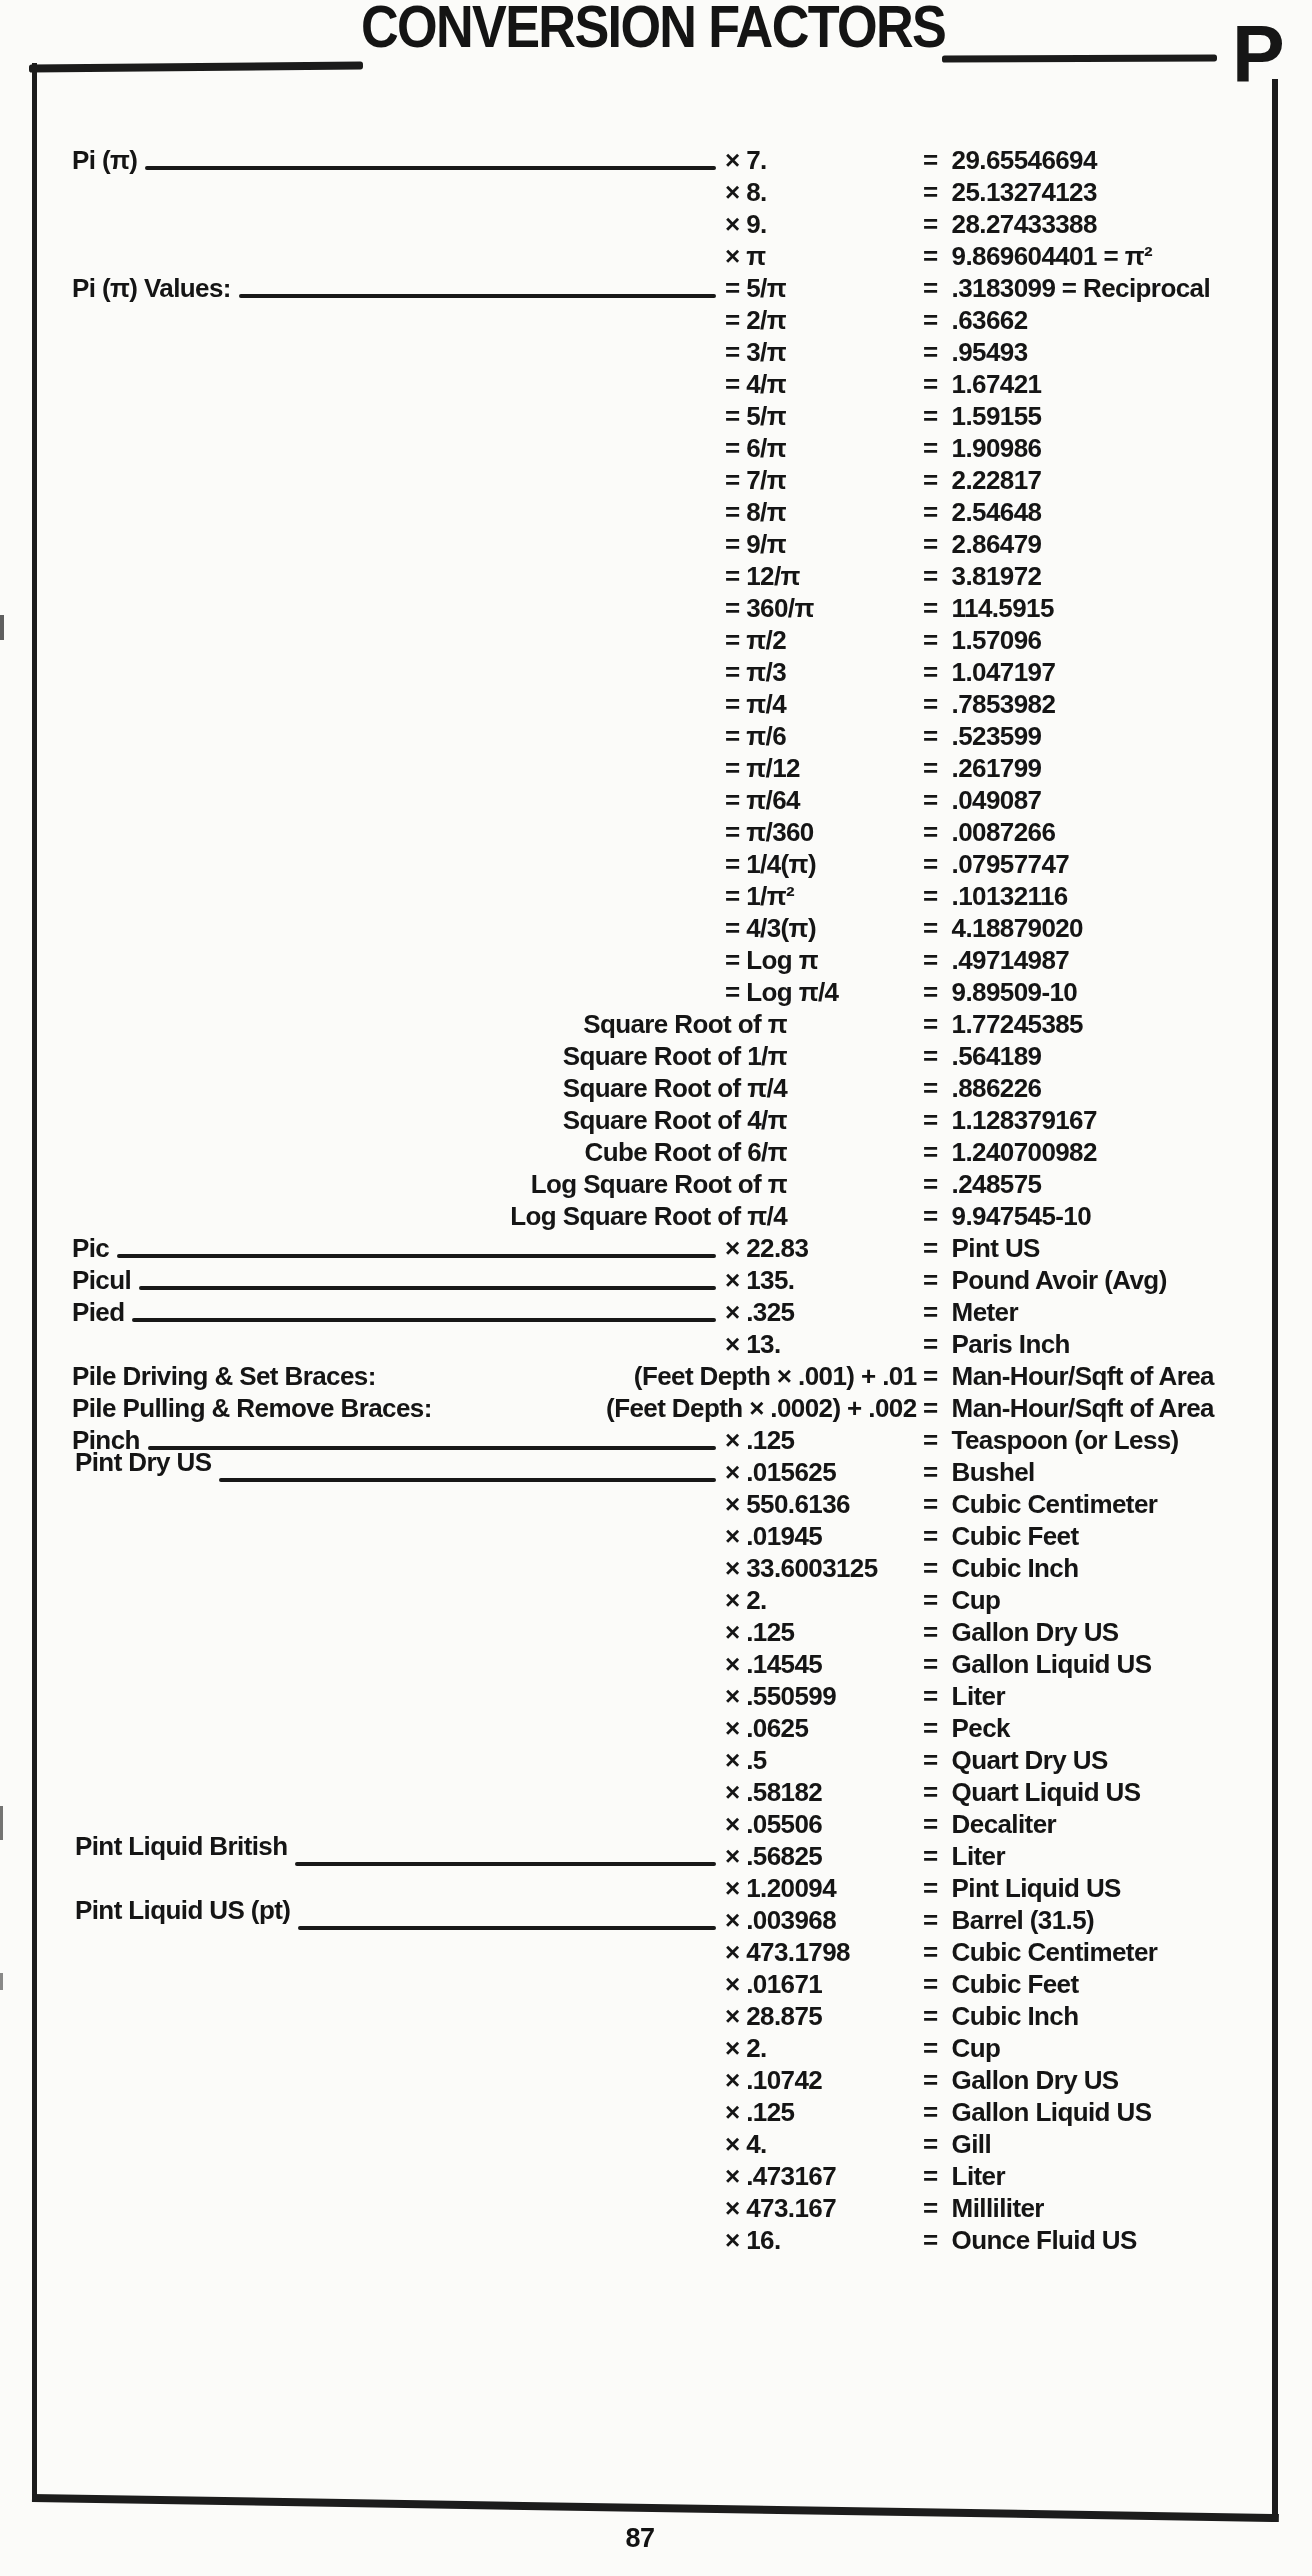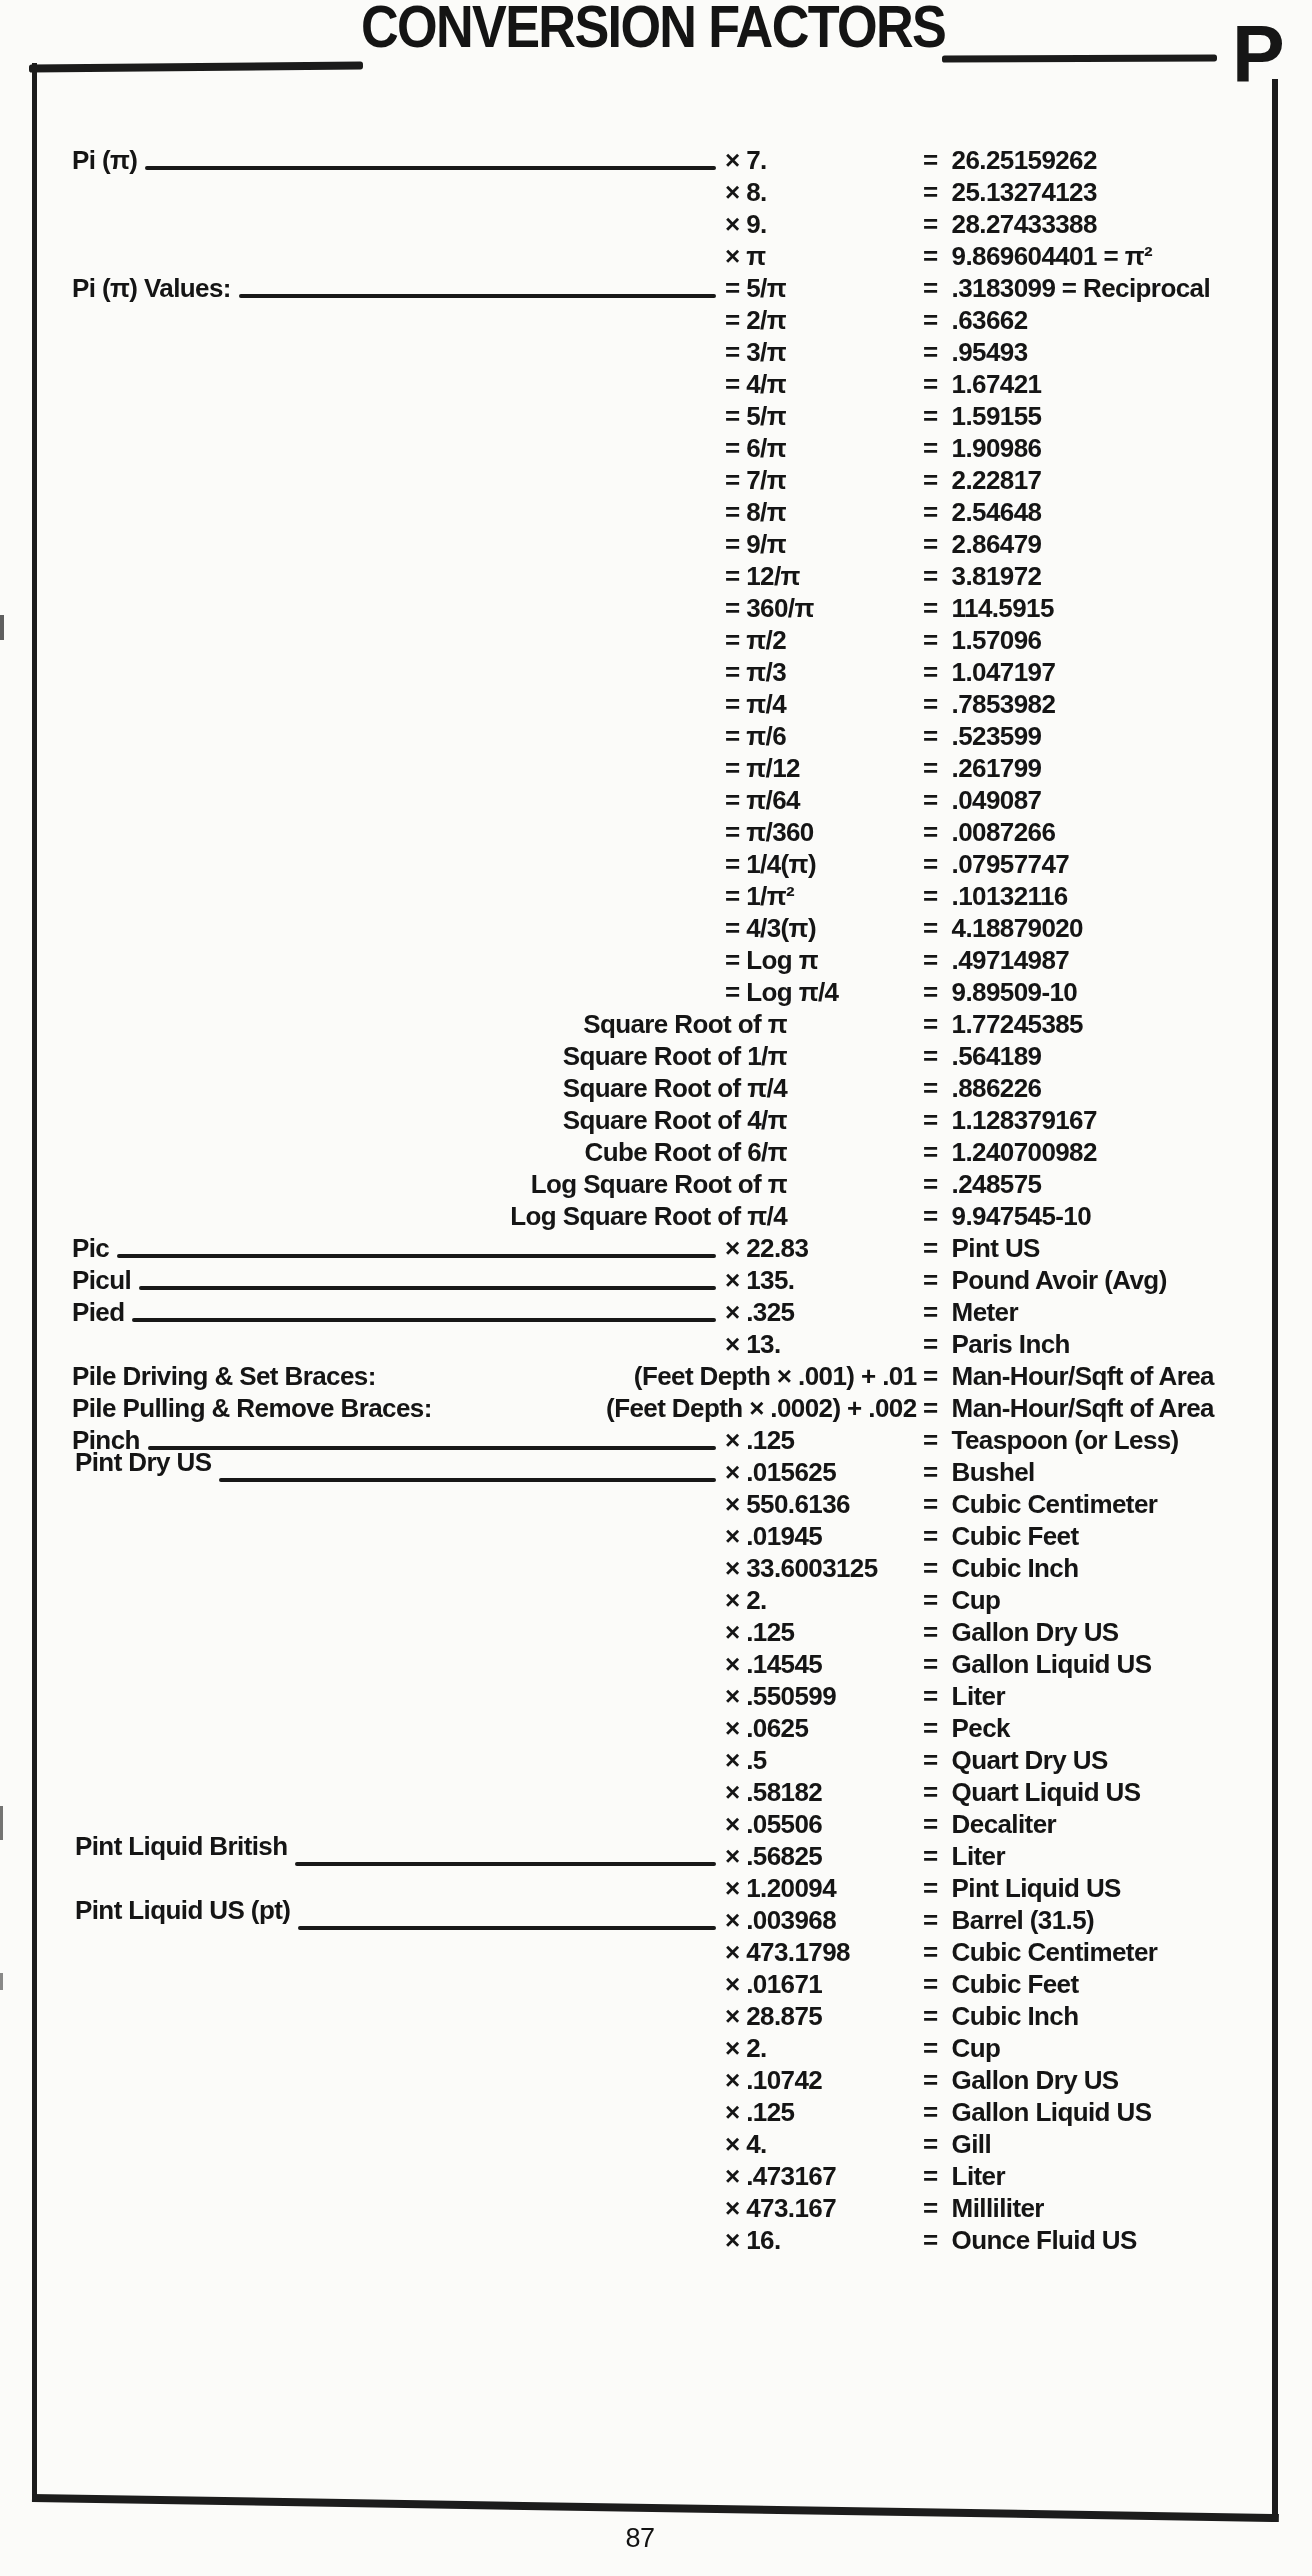--- a/index.html
+++ b/index.html
@@ -42,21 +42,21 @@
   .row .factor { flex:0 0 198px; display:flex; }
   .row .factor > span { white-space:nowrap; }
   .row .factor.right-narrow { justify-content:flex-end; padding-right:136px;text-align:center; }
   .row .factor.right-wide   { justify-content:flex-end; padding-right:6.5px; }
   .row .result { flex:0 0 374px; display:flex; }
   .row .result .eq    { flex:0 0 28.6px; }
   .row .result .value { flex:0 0 auto; }
 
   .page-number {
     position:absolute; top:2523px; left:0; width:1280px;
-    text-align:center; font-size:27px; font-weight:normal; letter-spacing:-0.6px;
+    text-align:center; font-size:27px; font-weight:bold; letter-spacing:-0.6px;
   }
   .speck { position:absolute; background:#2b2b2b; }
   .speck.s1 { left:0; top:615px;  width:3.9px; height:25px; opacity:.75; }
   .speck.s2 { left:0; top:1806px; width:3.2px; height:34px; opacity:.65; }
   .speck.s3 { left:0; top:1973px; width:2.6px; height:17px; opacity:.55; }
 </style>
 </head>
 <body>
 
 <div class="page-frame">
@@ -71,21 +71,21 @@
 
   <div class="rows" id="rows">
       <div class="row has-leader">
     <span class="label">Pi (π)</span>
     <span class="leader"></span>
     <span class="factor">
           <span>× 7.</span>
         </span>
     <span class="result">
           <span class="eq">=</span>
-          <span class="value">26.25159262</span>
+          <span class="value">29.65546694</span>
         </span>
   </div>
       <div class="row">
     <span class="label"></span>
     <span class="leader"></span>
     <span class="factor">
           <span>× 8.</span>
         </span>
     <span class="result">
           <span class="eq">=</span>

